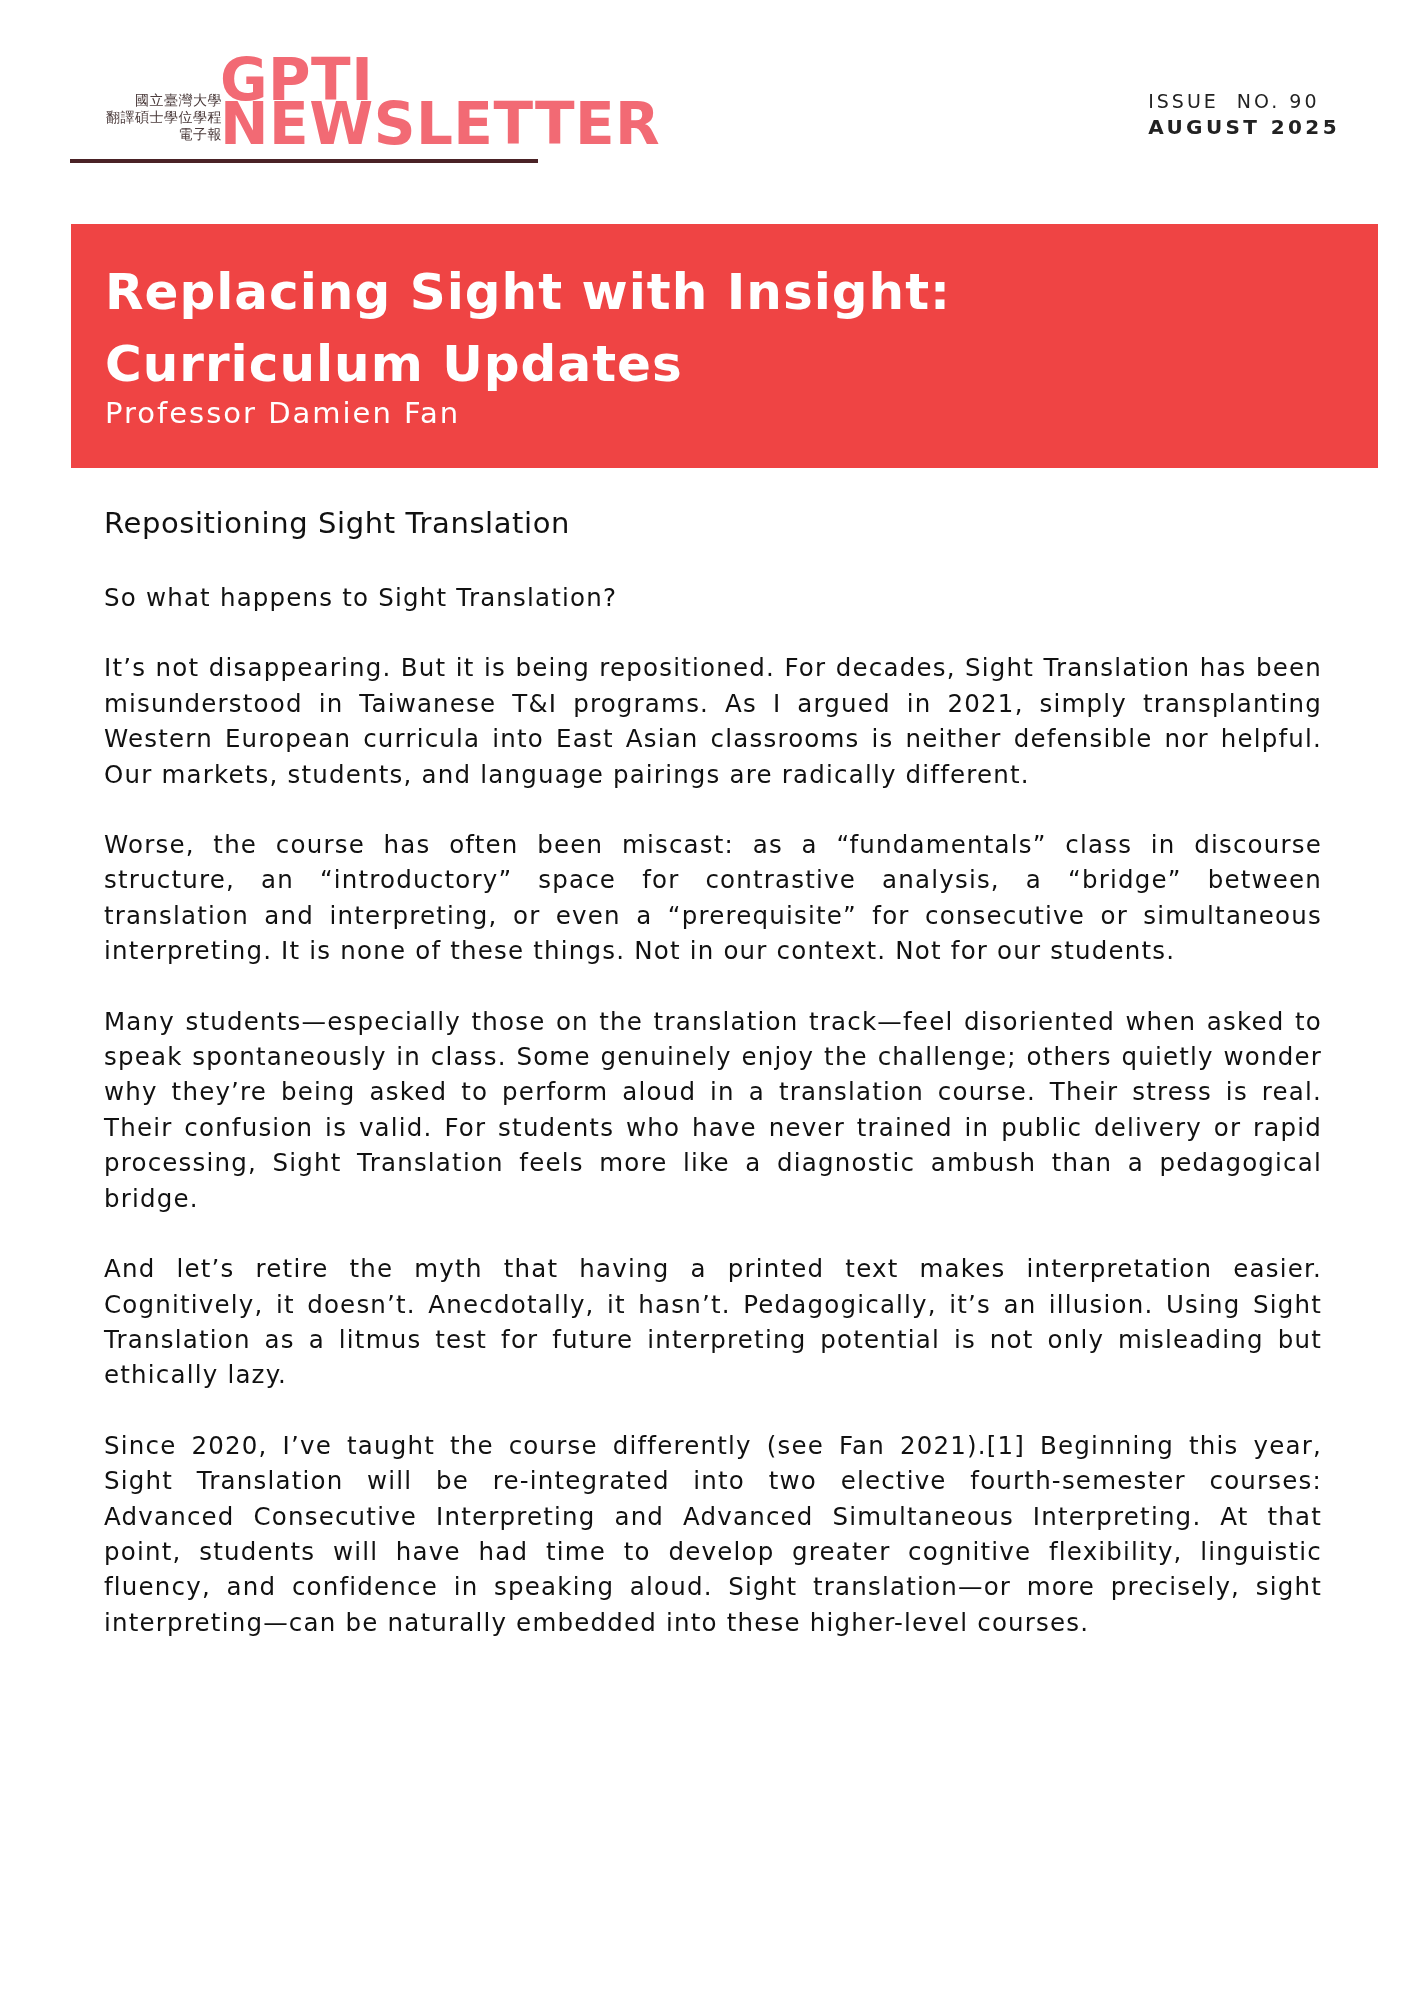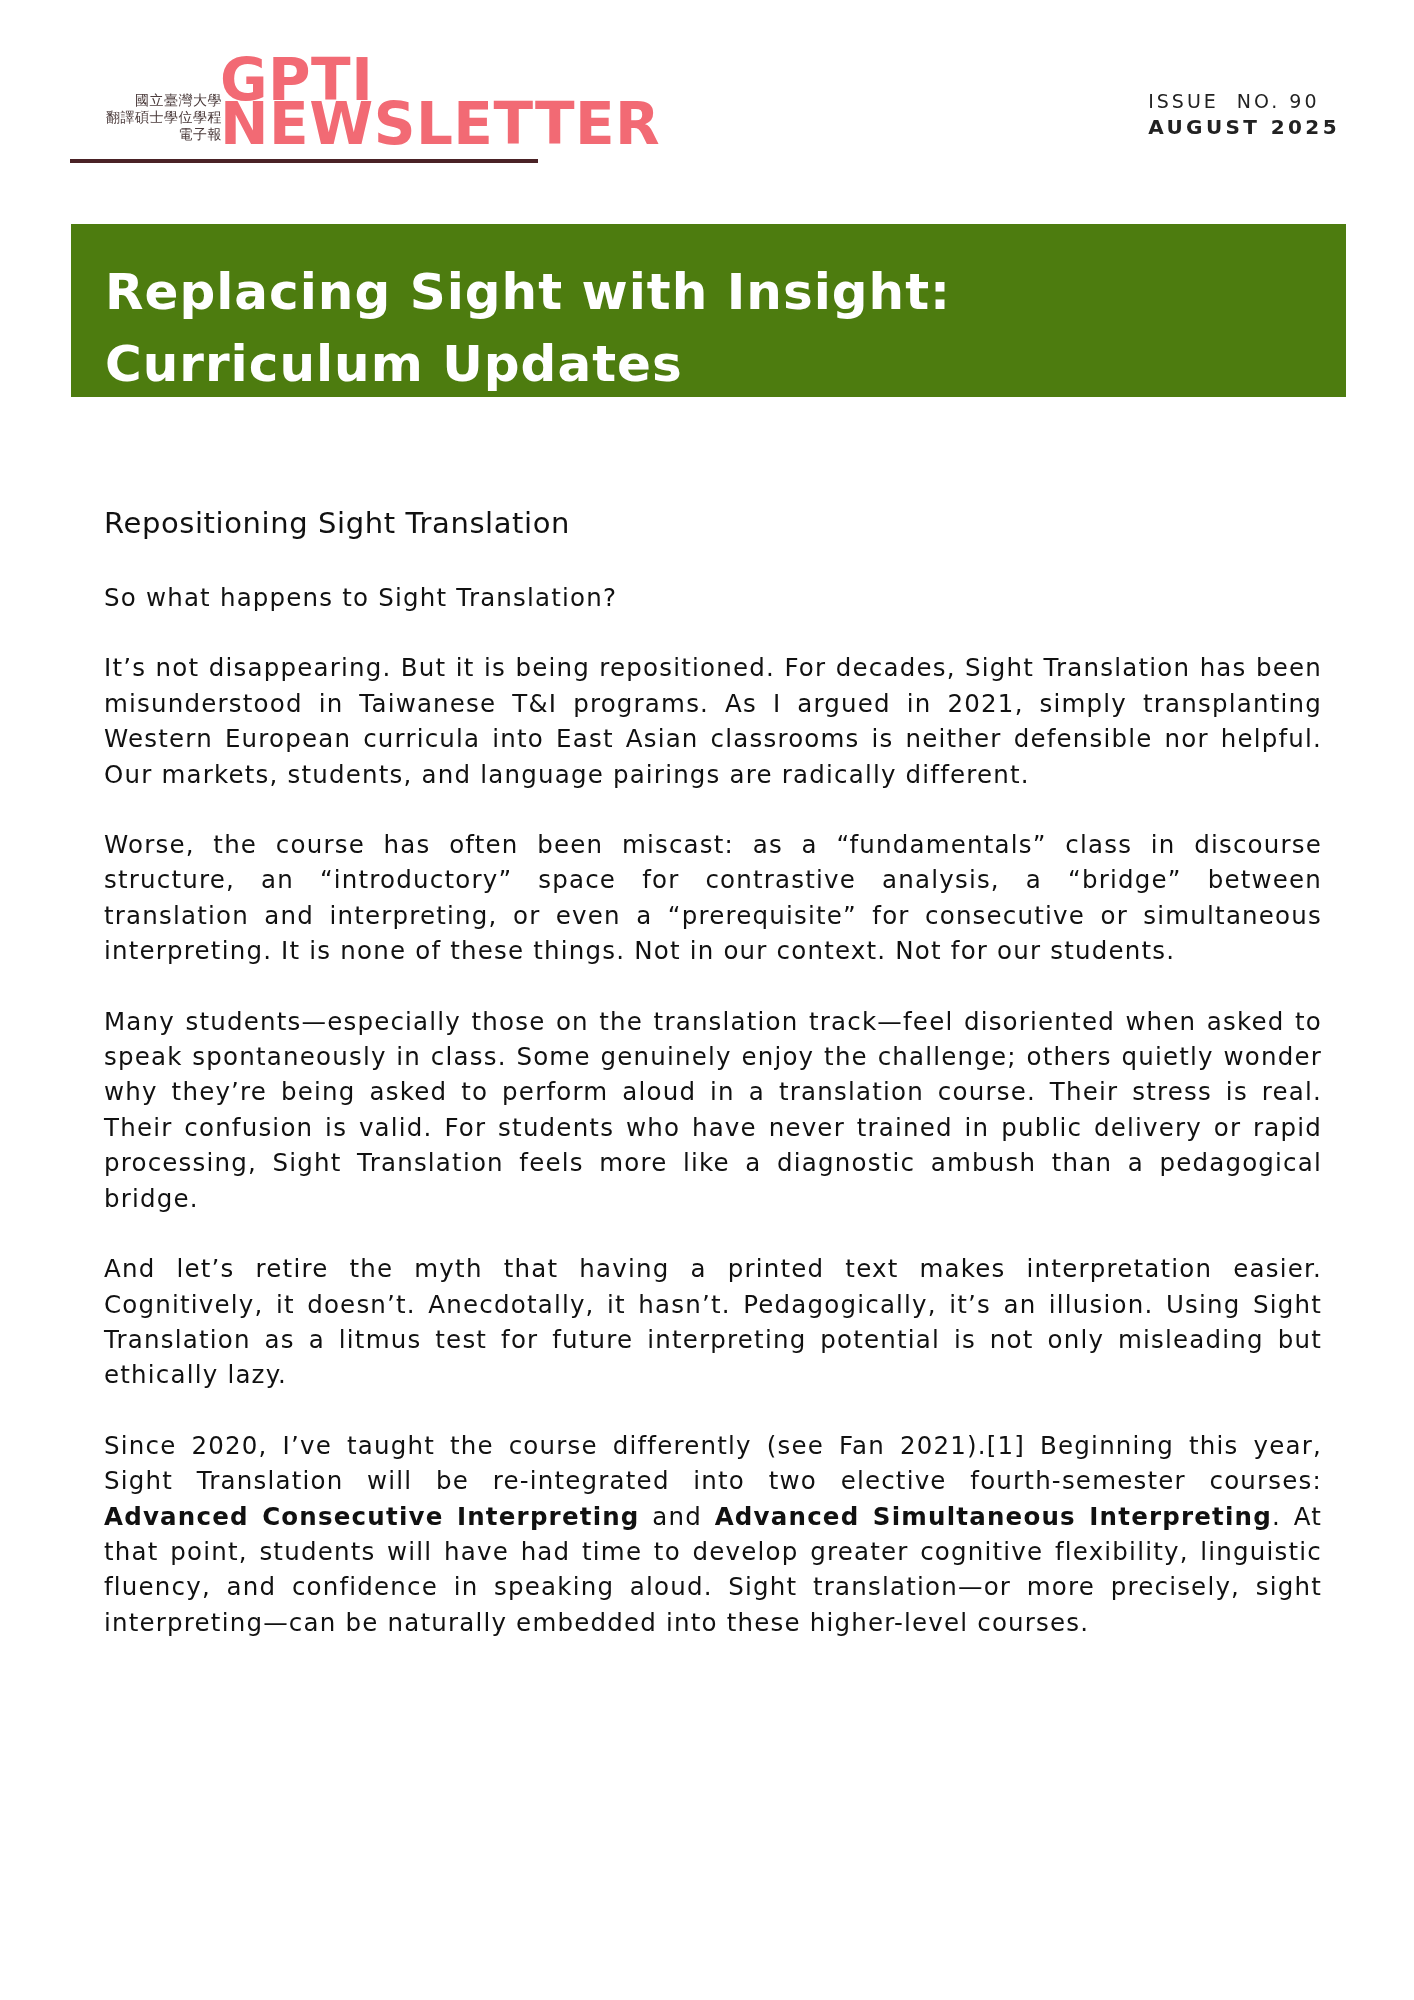--- a/index.html
+++ b/index.html
@@ -21,43 +21,44 @@
   .brand-rule { position: absolute; left: 0; top: 101px; width: 468px; height: 4px; background: #4a2226; }
 
   .issue {
     position: absolute; right: 74px; top: 88px; text-align: left;
     font-family: "DejaVu Sans", sans-serif; color: #222;
   }
   .issue .no { font-size: 19px; letter-spacing: 3px; line-height: 26px; font-weight: normal; }
   .issue .date { font-size: 20px; letter-spacing: 3.4px; line-height: 26px; font-weight: bold; }
 
   .banner {
-    position: absolute; left: 71px; top: 224px; width: 1275px; height: 173px;
-    background: #4d7c0f;
+    position: absolute; left: 71px; top: 224px; width: 1275px; height: 244px;
+    background: #ef4444;
+    padding-left: 32px;
   }
   .banner .title {
     position: absolute; left: 34px; top: 32px; width: 1200px;
     color: #ffffff; font-family: "DejaVu Sans", sans-serif; font-weight: bold;
     font-size: 50px; line-height: 72px; letter-spacing: 1px;
   }
   .banner .author {
     position: absolute; left: 34px; top: 172px; color: #ffffff;
     font-family: "DejaVu Sans", sans-serif; font-size: 29px; letter-spacing: 2px;
   }
 
   .article { position: absolute; left: 104px; top: 500px; width: 1218px; }
   .article h2 {
     margin: 0 0 34px 0; font-family: "DejaVu Sans", sans-serif; font-weight: normal;
     font-size: 29px; line-height: 46px; letter-spacing: 0.6px; color: #111;
   }
   .article p {
     margin: 0 0 35px 0; font-family: "DejaVu Sans", sans-serif; font-size: 24.5px;
     line-height: 35.4px; text-align: justify; letter-spacing: 1.2px; color: #111;
   }
-  .article p b { font-weight: bold; }
+  .article p b { font-weight: normal; }
 </style>
 </head>
 <body>
 
 <header class="masthead">
   <div class="cn-lines">
     <div>國立臺灣大學</div>
     <div>翻譯碩士學位學程</div>
     <div>電子報</div>
   </div>

